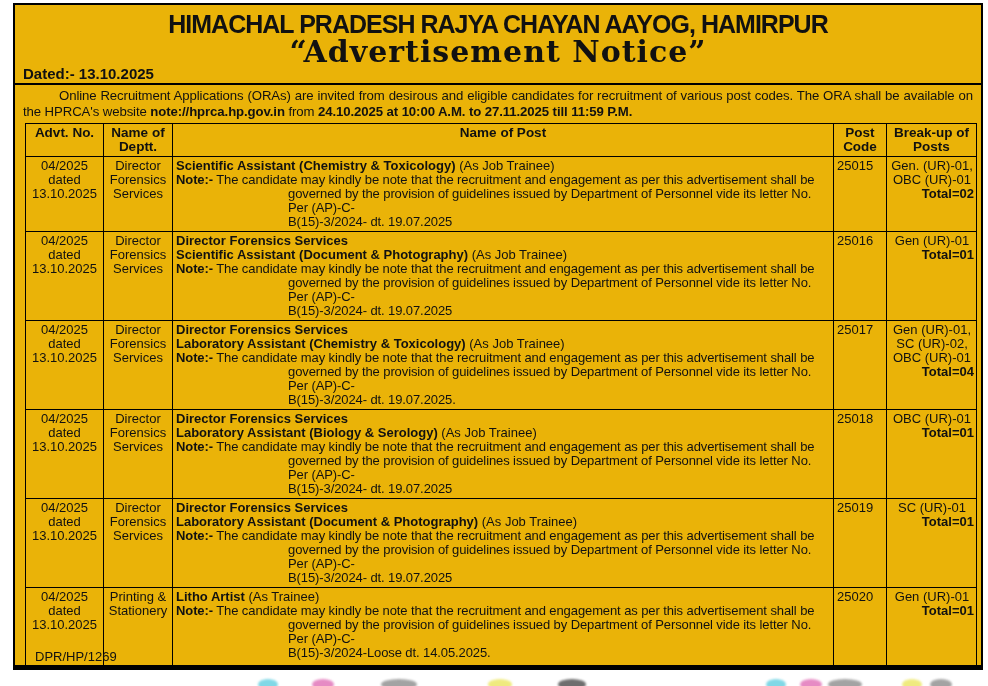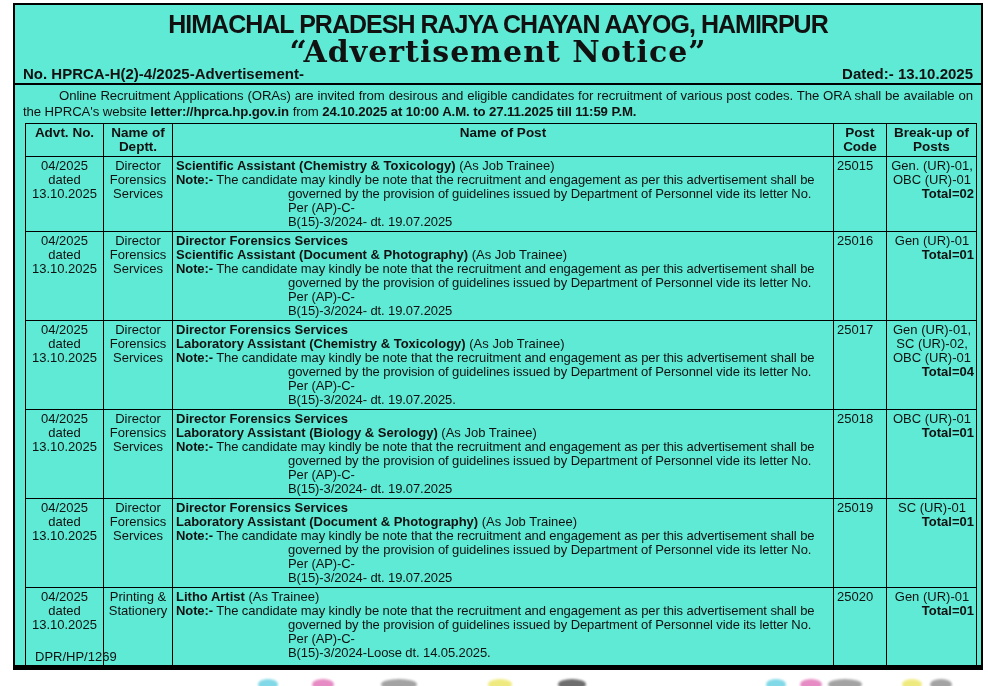--- a/index.html
+++ b/index.html
@@ -2,21 +2,21 @@
 <html><head>
 <meta charset="utf-8">
 <style>
   * { margin: 0; padding: 0; box-sizing: border-box; }
   html, body { width: 988px; height: 686px; background: #ffffff; overflow: hidden; position: relative; }
   body { font-family: "Liberation Sans", sans-serif; color: #111; }
 
   .page {
     position: absolute; left: 13px; top: 3px; width: 970px; height: 667px;
     border: 2px solid #000; border-bottom-width: 5px;
-    padding: 2px 8px 0 8px; background: #5eead4; overflow: hidden;
+    padding: 2px 8px 0 8px; background: #eab308; overflow: hidden;
   }
 
   h1.title {
     text-align: center; font-size: 26px; font-weight: bold;
     letter-spacing: -1px; line-height: 28px; margin-top: 3px;
     transform: scaleX(0.96); transform-origin: center;
   }
   h2.subtitle {
     text-align: center; font-family: "DejaVu Serif", serif; font-weight: bold;
     font-size: 30px; line-height: 25px; letter-spacing: 1px; margin-top: 1px;
@@ -62,27 +62,26 @@
   }
 </style>
 </head>
 <body>
 
 <div class="page">
   <h1 class="title">HIMACHAL PRADESH RAJYA CHAYAN AAYOG, HAMIRPUR</h1>
   <h2 class="subtitle">“Advertisement Notice”</h2>
 
   <div class="refline">
-    <span>No. HPRCA-H(2)-4/2025-Advertisement-</span>
     <span>Dated:- 13.10.2025</span>
   </div>
 
   <hr class="rule">
 
-  <p class="intro"><span>Online Recruitment Applications (ORAs) are invited from desirous and eligible candidates for recruitment of various post codes. The ORA shall be available on the HPRCA's website </span><b>letter://hprca.hp.gov.in</b><span> from </span><b>24.10.2025 at 10:00 A.M. to 27.11.2025 till 11:59 P.M.</b></p>
+  <p class="intro"><span>Online Recruitment Applications (ORAs) are invited from desirous and eligible candidates for recruitment of various post codes. The ORA shall be available on the HPRCA's website </span><b>note://hprca.hp.gov.in</b><span> from </span><b>24.10.2025 at 10:00 A.M. to 27.11.2025 till 11:59 P.M.</b></p>
 
   <table class="posts">
     <colgroup>
       <col class="c1">
         <col class="c2">
         <col class="c3">
         <col class="c4">
         <col class="c5">
     </colgroup>
     <thead>

